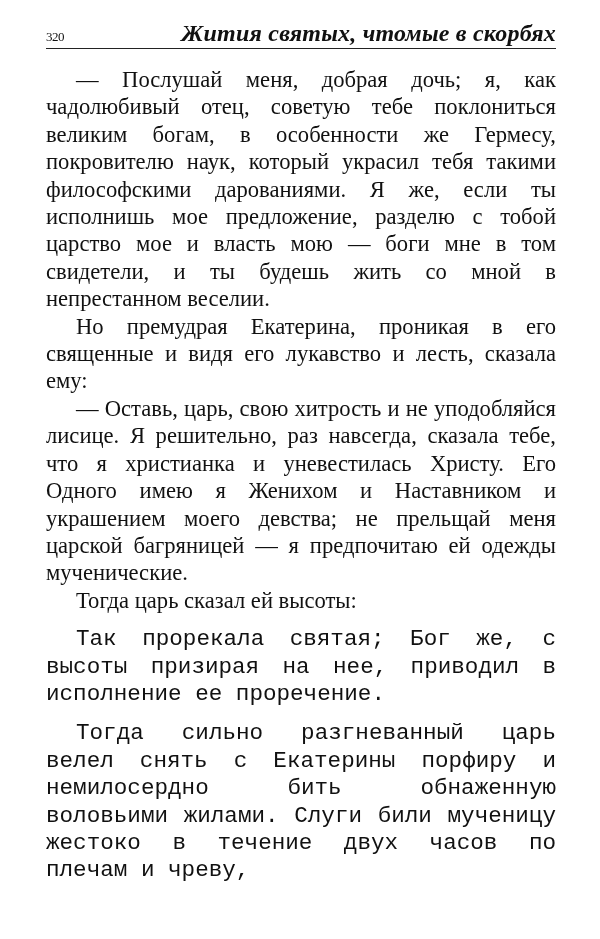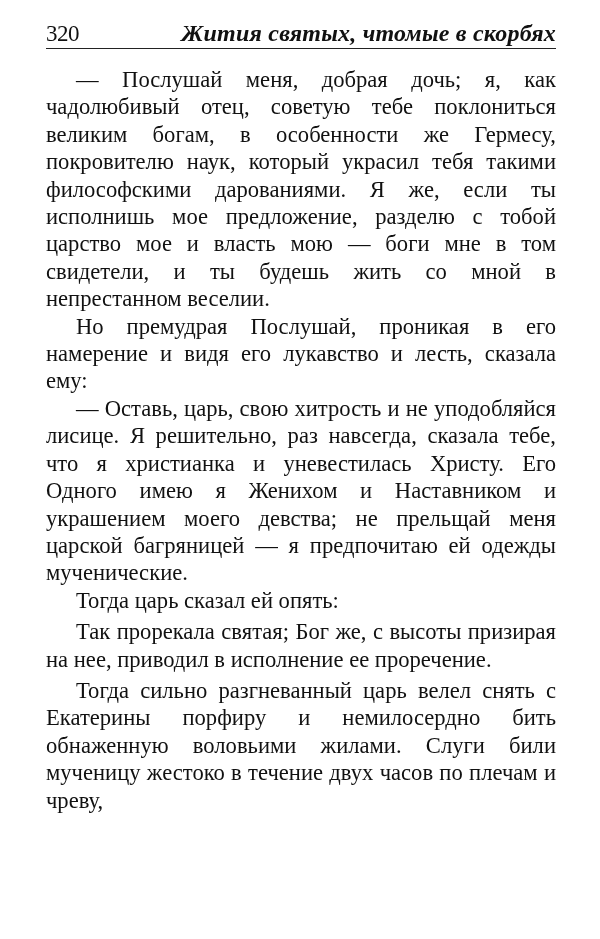--- a/index.html
+++ b/index.html
@@ -23,54 +23,55 @@
     }
     .running-head {
       display: flex;
       justify-content: space-between;
       align-items: baseline;
       height: 28px;
       border-bottom: 1.5px solid #222;
       padding-bottom: 0;
     }
     .page-number {
-      font-size: 23px;
+      font-size: 13px;
       letter-spacing: -0.5px;
     }
     .book-title {
       font-size: 24px;
       font-style: italic;
       font-weight: bold;
       letter-spacing: 0.2px;
     }
     .body-text {
       margin-top: 17px;
       font-size: 22.6px;
       line-height: 27.4px;
       text-align: justify;
       hyphens: manual;
     }
     .para {
       margin: 0;
       text-indent: 30px;
     }
     .para.gap {
-      margin-top: 4px;
+      margin-top: 12px;
+      font-family: Liberation Mono, monospace;
     }
   </style>
 </head>
 <body>
 
 <div class="page">
   <div class="running-head">
     <span class="page-number">320</span>
     <span class="book-title">Жития святых, чтомые в скорбях</span>
   </div>
 
   <div class="body-text">
     <p class="para">— Послушай меня, добрая дочь; я, как чадолюбивый отец, советую тебе поклониться великим богам, в особенности же Гермесу, покровителю наук, который украсил тебя такими философскими дарованиями. Я же, если ты исполнишь мое предложение, разделю с тобой царство мое и власть мою — боги мне в том свидетели, и ты будешь жить со мной в непрестанном веселии.</p>
-    <p class="para">Но премудрая Послушай, проникая в его намерение и видя его лукавство и лесть, сказала ему:</p>
+    <p class="para">Но премудрая Екатерина, проникая в его священные и видя его лукавство и лесть, сказала ему:</p>
     <p class="para">— Оставь, царь, свою хитрость и не уподобляйся лисице. Я решительно, раз навсегда, сказала тебе, что я христианка и уневестилась Христу. Его Одного имею я Женихом и Наставником и украшением моего девства; не прельщай меня царской багряницей — я предпочитаю ей одежды мученические.</p>
-    <p class="para">Тогда царь сказал ей опять:</p>
+    <p class="para">Тогда царь сказал ей высоты:</p>
     <p class="para gap">Так прорекала святая; Бог же, с высоты призирая на нее, приводил в исполнение ее проречение.</p>
     <p class="para gap">Тогда сильно разгневанный царь велел снять с Екатерины порфиру и немилосердно бить обнаженную воловьими жилами. Слуги били мученицу жестоко в течение двух часов по плечам и чреву,</p>
   </div>
 </div>
 
 </body></html>

